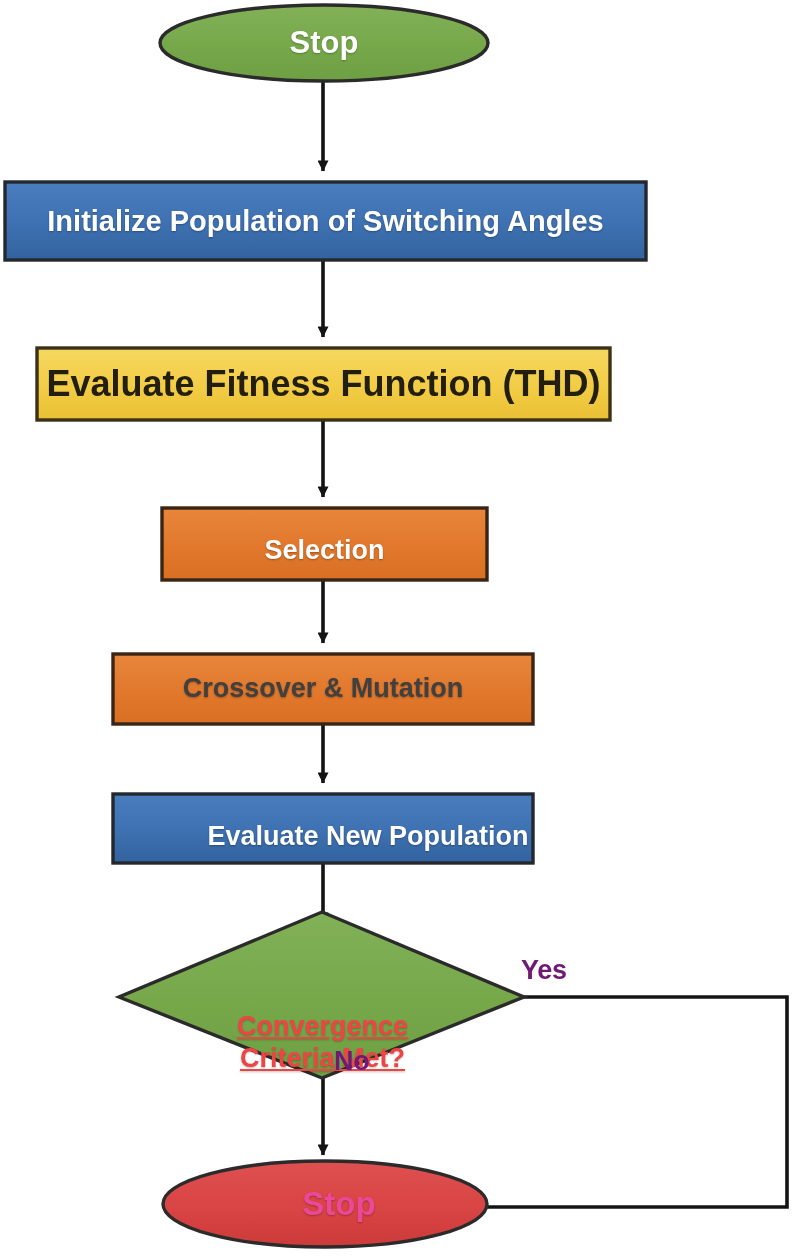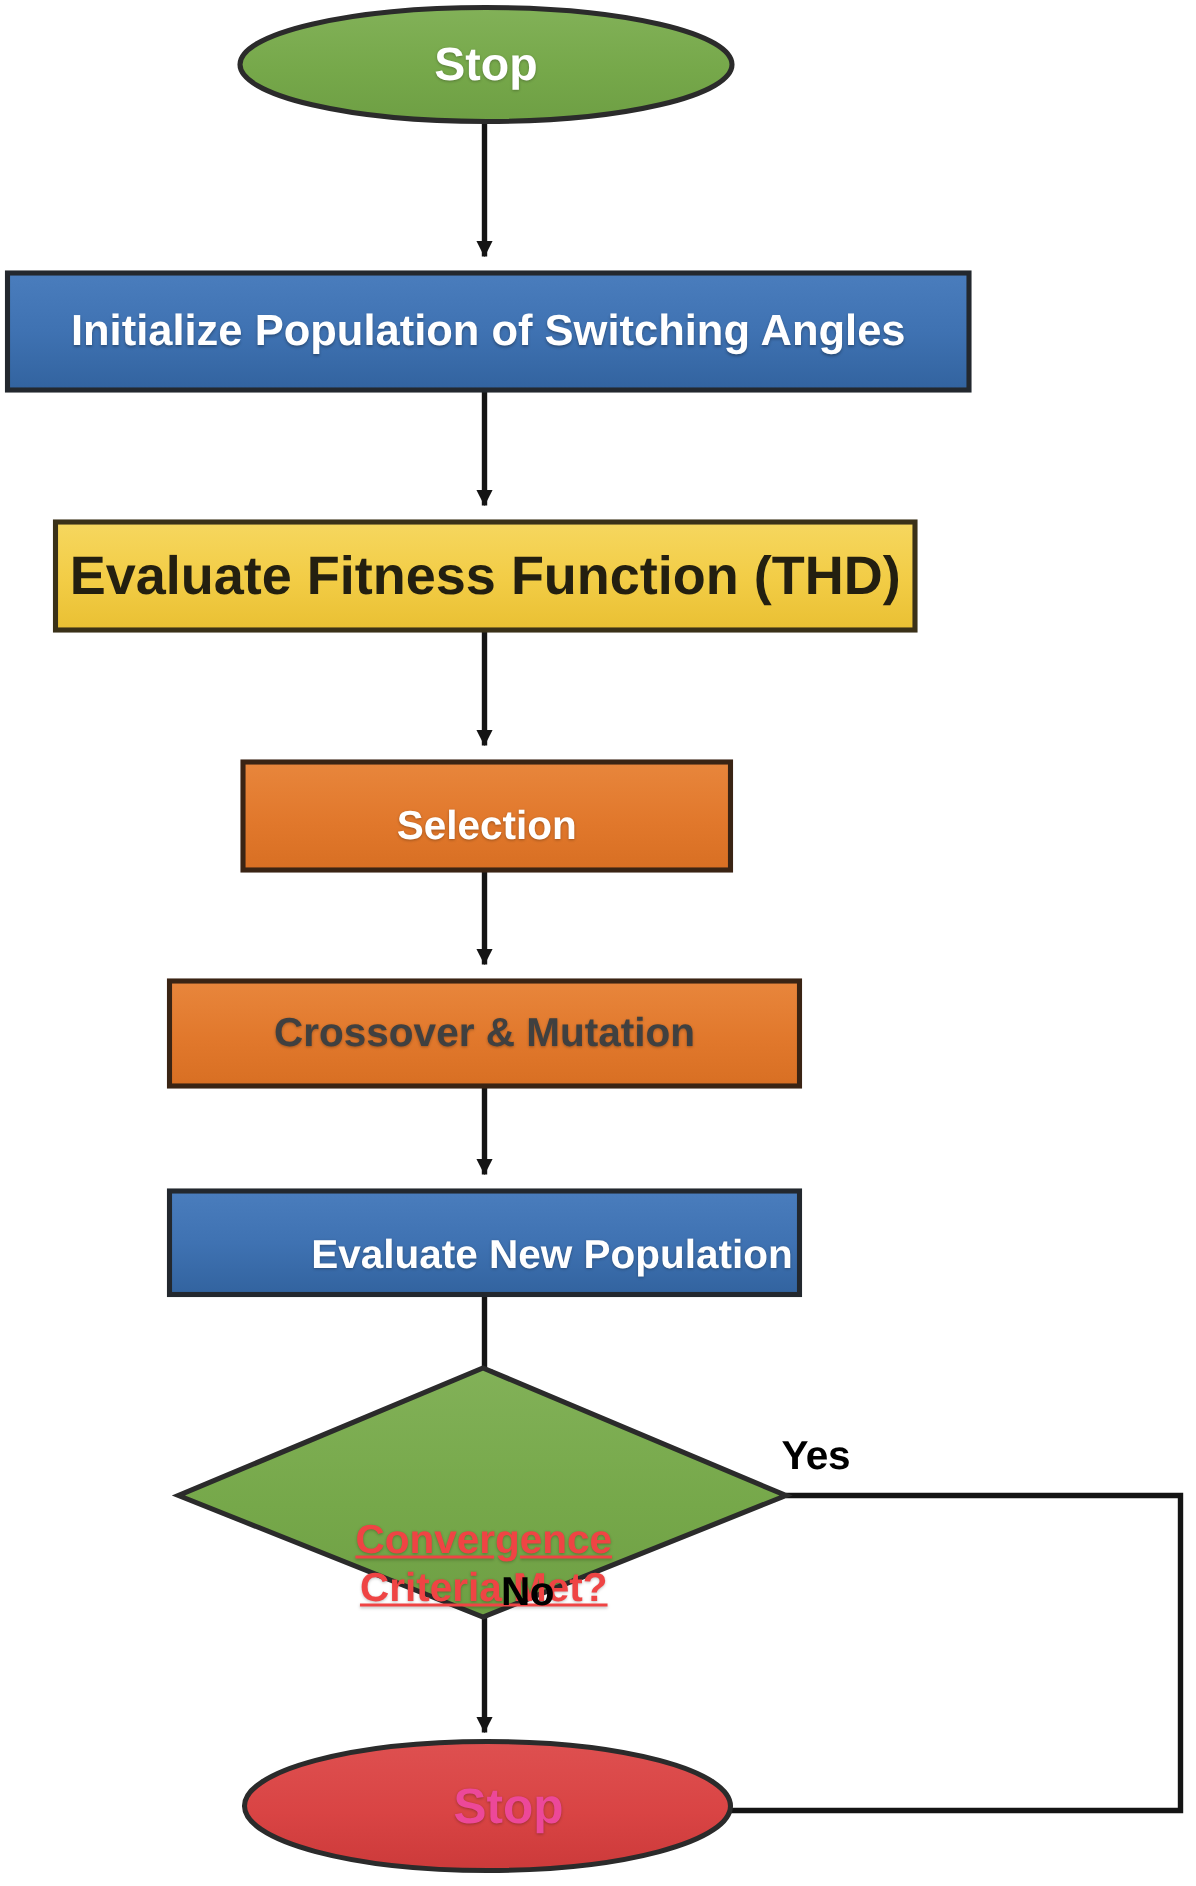--- a/index.html
+++ b/index.html
@@ -33,21 +33,21 @@
     font-weight: bold;
     pointer-events: none;
     white-space: pre-line;
     line-height: 1.18;
   }
 
   .edge-label {
     position: absolute;
     font-family: "Liberation Sans", sans-serif;
     font-weight: bold;
-    color: #000000;
+    color: #701a75;
     font-size: 27px;
     letter-spacing: -0.3px;
   }
 
   
   .lbl-start      { left: 160px; top: 5px;    width: 328px; height: 76px;  font-size: 31px; color: #ffffff; text-shadow: 0 1px 2px rgba(0,0,0,.28); }
   .lbl-init       { left: 5px;   top: 182px;  width: 641px; height: 78px;  font-size: 29px; color: #ffffff; text-shadow: 0 1px 2px rgba(0,0,0,.30); }
   .lbl-fitness    { left: 37px;  top: 348px;  width: 573px; height: 72px;  font-size: 36px; color: #231f10; }
   .lbl-selection  { left: 162px; top: 508px;  width: 325px; height: 86px;  font-size: 27px; color: #ffffff; text-shadow: 0 1px 2px rgba(0,0,0,.30); }
   .lbl-crossover  { left: 113px; top: 654px;  width: 420px; height: 70px;  font-size: 27px; color: #404040; text-shadow: 0 1px 2px rgba(0,0,0,.30); }

